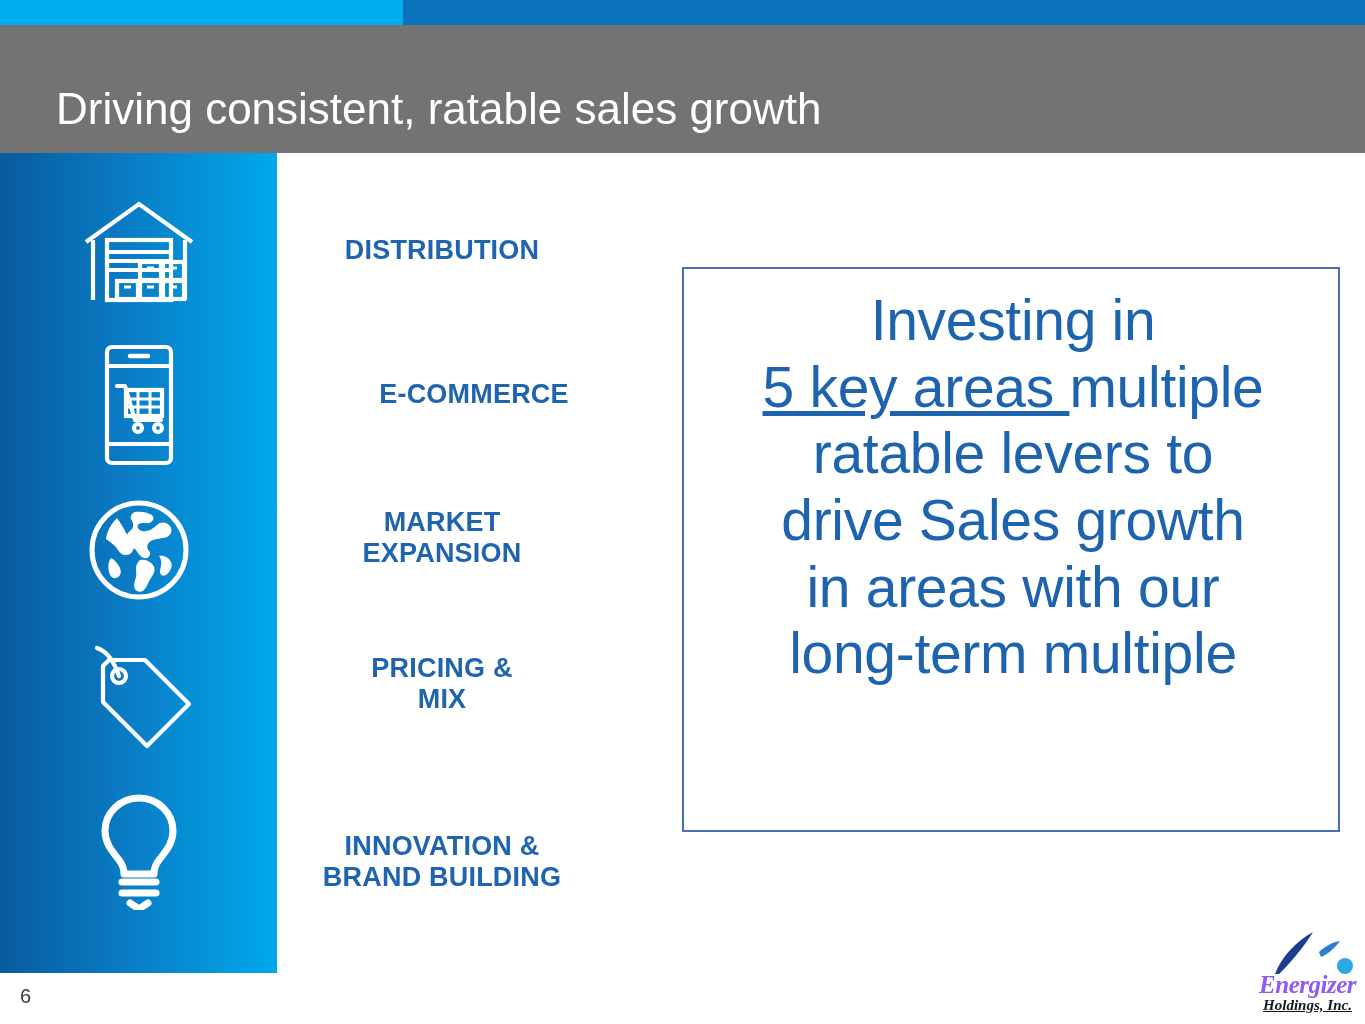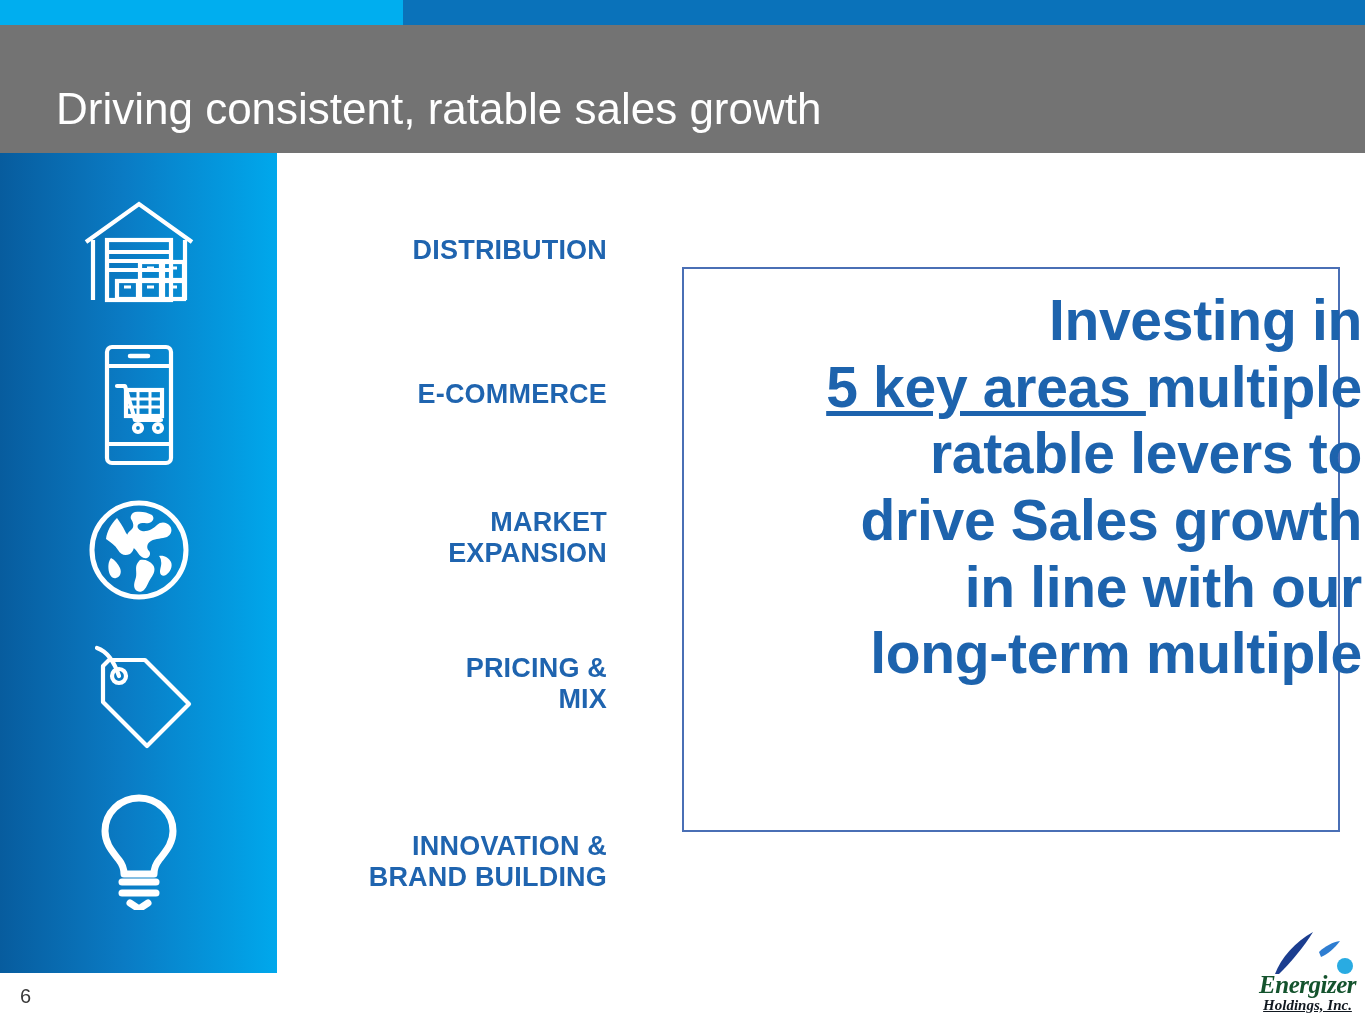--- a/index.html
+++ b/index.html
@@ -68,21 +68,21 @@
     justify-content: center;
     align-items: center;
   }
   .side-icon svg { display: block; }
 
   
   .lever-label {
     position: absolute;
     left: 277px;
     width: 330px;
-    text-align: right;
+    text-align: center;
     color: #1F64AF;
     font-weight: bold;
     font-size: 27px;
     line-height: 1.16;
     letter-spacing: 0.2px;
   }
 
   
   #callout-box {
     position: absolute;
@@ -92,27 +92,26 @@
     height: 565px;
     border: 2px solid #4A6FB5;
     background: #FFFFFF;
     box-sizing: border-box;
   }
   #callout-text {
     position: absolute;
     left: 0;
     top: 18px;
     width: 658px;
-    text-align: right;
+    text-align: center;
     color: #1D63AD;
-    font-weight: bold;
+    font-weight: normal;
     font-size: 57px;
     line-height: 1.17;
     letter-spacing: -0.3px;
-    padding-left: 20px;
   }
   #callout-text .u {
     text-decoration: underline;
     text-underline-offset: 4px;
   }
 
   
   #page-number {
     position: absolute;
     left: 20px;
@@ -132,21 +131,21 @@
   #logo-wordmark {
     position: absolute;
     left: 0;
     top: 44px;
     width: 105px;
     text-align: center;
     font-family: "Liberation Serif", serif;
     font-style: italic;
     font-weight: bold;
     font-size: 25px;
-    color: #14532d;
+    color: #8b5cf6;
     letter-spacing: -0.5px;
     line-height: 1;
   }
   #logo-sub {
     position: absolute;
     left: 0;
     top: 70px;
     width: 105px;
     text-align: center;
     font-family: "Liberation Serif", serif;
@@ -240,38 +239,38 @@
                C60 78 61 73 65 68 C71 60 79 52 79 39 C79 21 64 6 45 6 Z" stroke-linejoin="round"></path>
       <path d="M28 90 H62" stroke-linecap="round"></path>
       <path d="M28 101 H62" stroke-linecap="round"></path>
       <path d="M36 111 L45 117 L54 111" stroke-linecap="round" stroke-linejoin="round"></path>
     </svg>
   </div>
 </div>
 
 <div class="lever-label" style="top:235px;">DISTRIBUTION</div>
 
-<div class="lever-label" style="top:379px;">E-COMMERCE</div>
+<div class="lever-label" style="top:379px;margin-left:32px;">E-COMMERCE</div>
 
 <div class="lever-label" style="top:507px; white-space:pre-line;">MARKET
 EXPANSION</div>
 
 <div class="lever-label" style="top:653px; white-space:pre-line;">PRICING &amp;
 MIX</div>
 
 <div class="lever-label" style="top:806px; white-space:pre-line;margin-top:25px;">INNOVATION &amp;
 BRAND BUILDING</div>
 
 <div id="callout-box">
   <div id="callout-text">
     <span>Investing in</span><br>
     <span class="u">5 key areas </span><span>multiple</span><br>
     <span>ratable levers to</span><br>
     <span>drive Sales growth</span><br>
-    <span>in line with our</span><br>
+    <span>in areas with our</span><br>
     <span>long-term multiple</span>
   </div>
 </div>
 
 <div id="page-number">6</div>
 
 <div id="logo">
   <svg width="105" height="48" viewBox="0 0 105 48">
     <path d="M20 46 C26 30 40 14 58 4 C48 20 36 34 24 46 Z" fill="#1B3D8F"></path>
     <path d="M64 24 C70 18 78 14 85 13 C80 20 73 26 66 29 Z" fill="#2E7DD1"></path>

